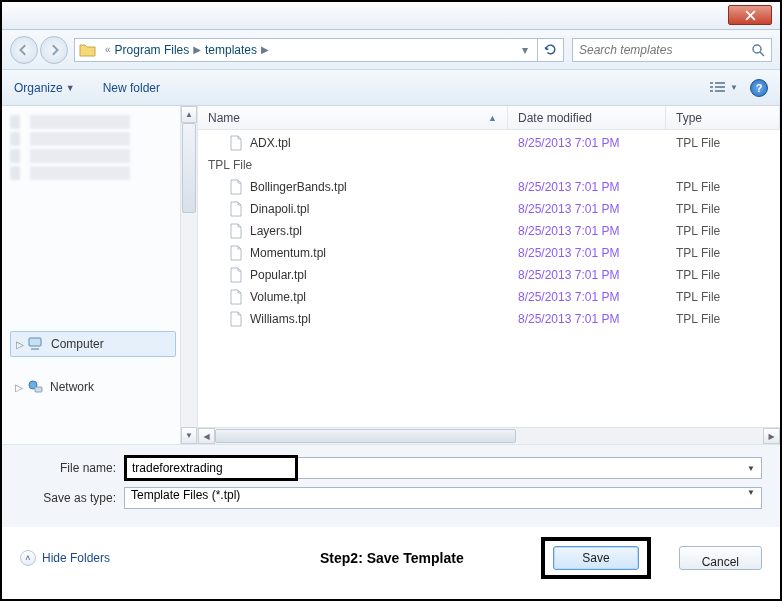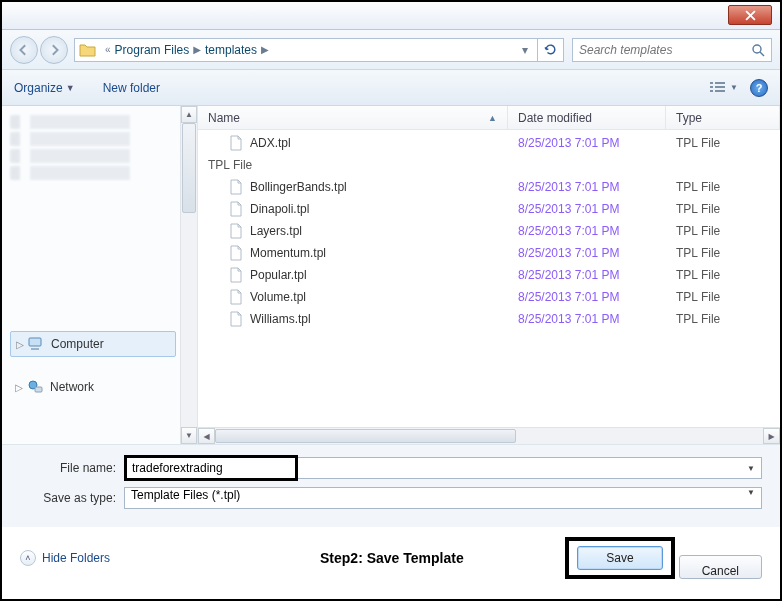--- a/index.html
+++ b/index.html
@@ -64,21 +64,21 @@
   .combo .drop { margin-left: auto; font-size: 8px; color: #444; }
   .combo.highlight-container { border: none; padding: 0; background: transparent; }
   .fn-box { border: 3px solid #000; background: #fff; height: 26px; width: 174px; display: flex; align-items: center; padding: 0 5px; }
   .step-label { font-weight: bold; font-size: 16px; color: #000; margin-left: 24px; }
   .fn-rest { flex: 1; border: 1px solid #a8b8c8; border-left: none; height: 22px; background: #fff; display: flex; align-items: center; }
   .fn-rest .drop { margin-left: auto; padding-right: 6px; font-size: 8px; color: #444; }
   .footer { display: flex; align-items: center; padding: 10px 18px 14px 18px; }
   .hide-folders { display: flex; align-items: center; color: #1a4a8a; cursor: default; }
   .hide-folders .chev { width:16px; height:16px; border:1px solid #b8c8d8; border-radius:50%; background:linear-gradient(#fdfefe,#e6eef6); margin-right:6px; display:flex; align-items:center; justify-content:center; font-size:9px; color:#557;}
   .step2-label { font-weight: bold; font-size: 14px; color: #000; margin-left: 210px; }
-  .btns { margin-left: auto; display: flex; gap: 4px; align-items: flex-end; }
+  .btns { margin-left: auto; display: flex; gap: 28px; align-items: center; }
   .btn { height: 24px; padding: 8px 22px; background: linear-gradient(#fdfdfe,#e8eef5); border: 1px solid #a8b8c8; border-radius: 3px; color: #222; }
   .save-wrap { border: 4px solid #000; padding: 5px 8px; }
   .btn.save { background: linear-gradient(#eef6fd,#cfe6fa); border: 1px solid #5a9ad8; box-shadow: 0 0 0 1px #bcdaf5 inset; padding: 0 28px; }
 </style>
 </head>
 <body>
 
 <div class="window">
 
   <div class="titlebar">

